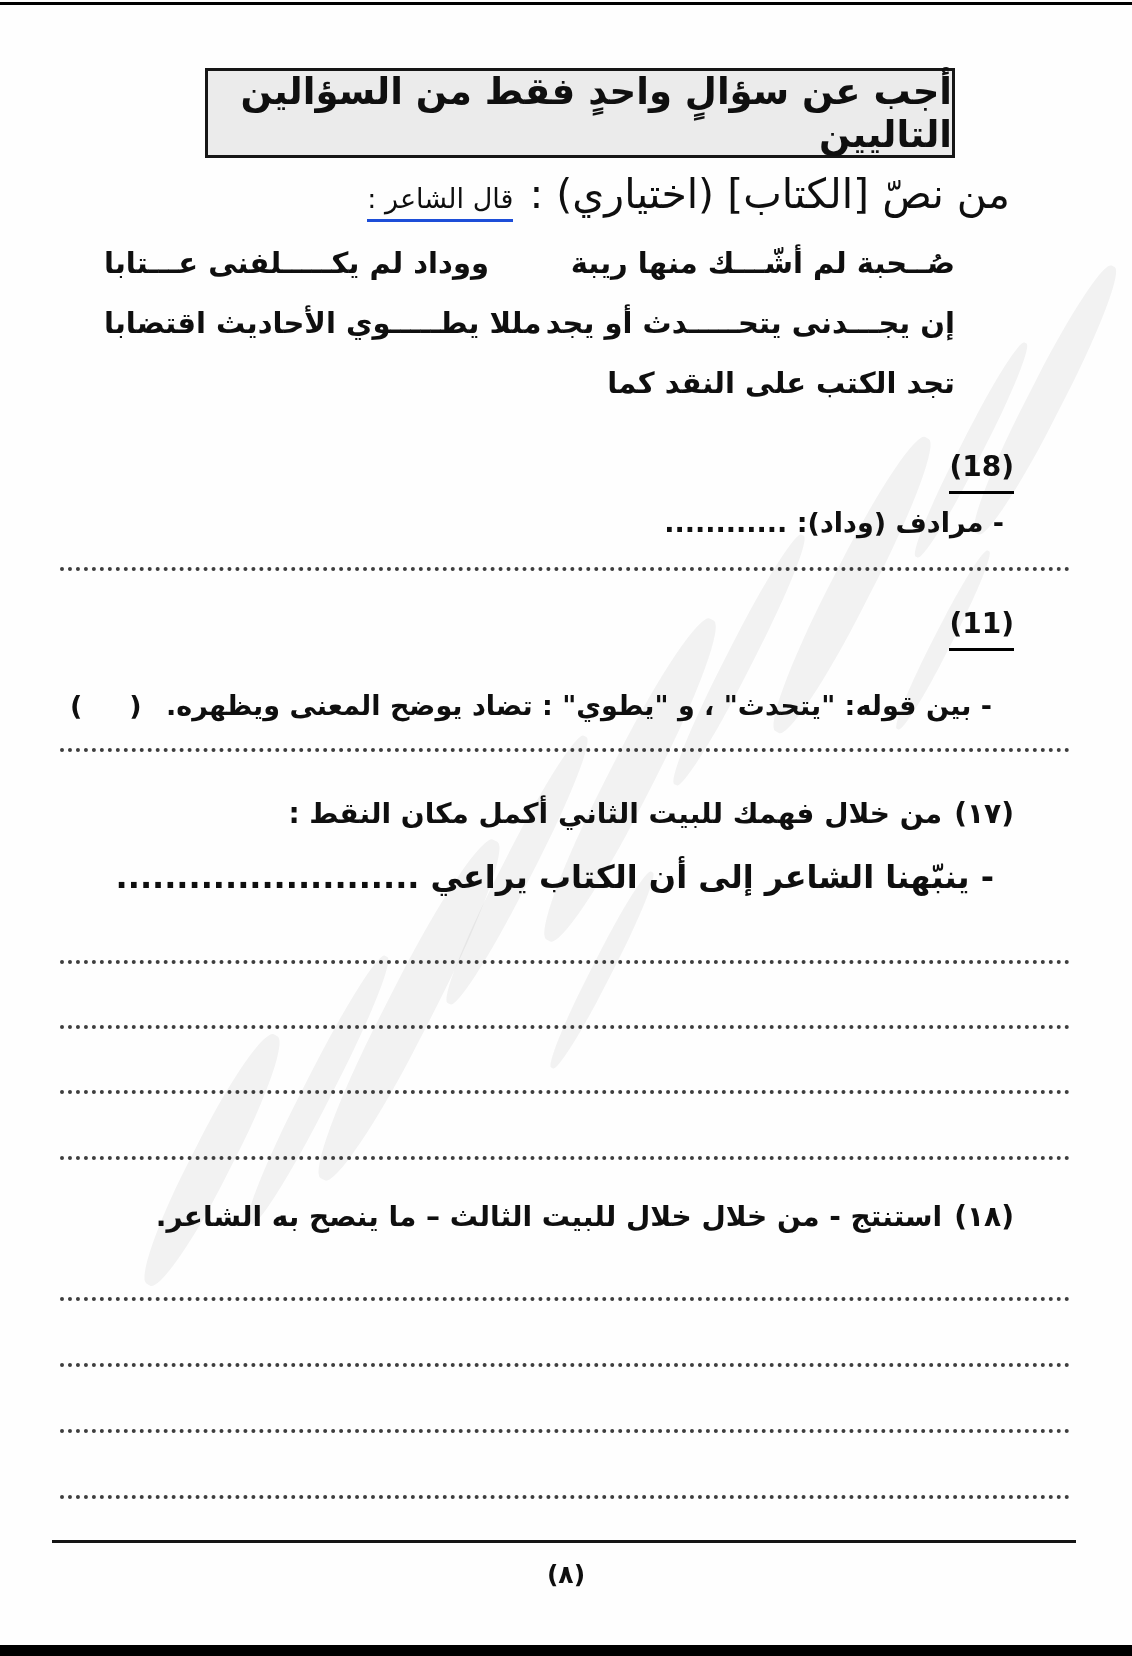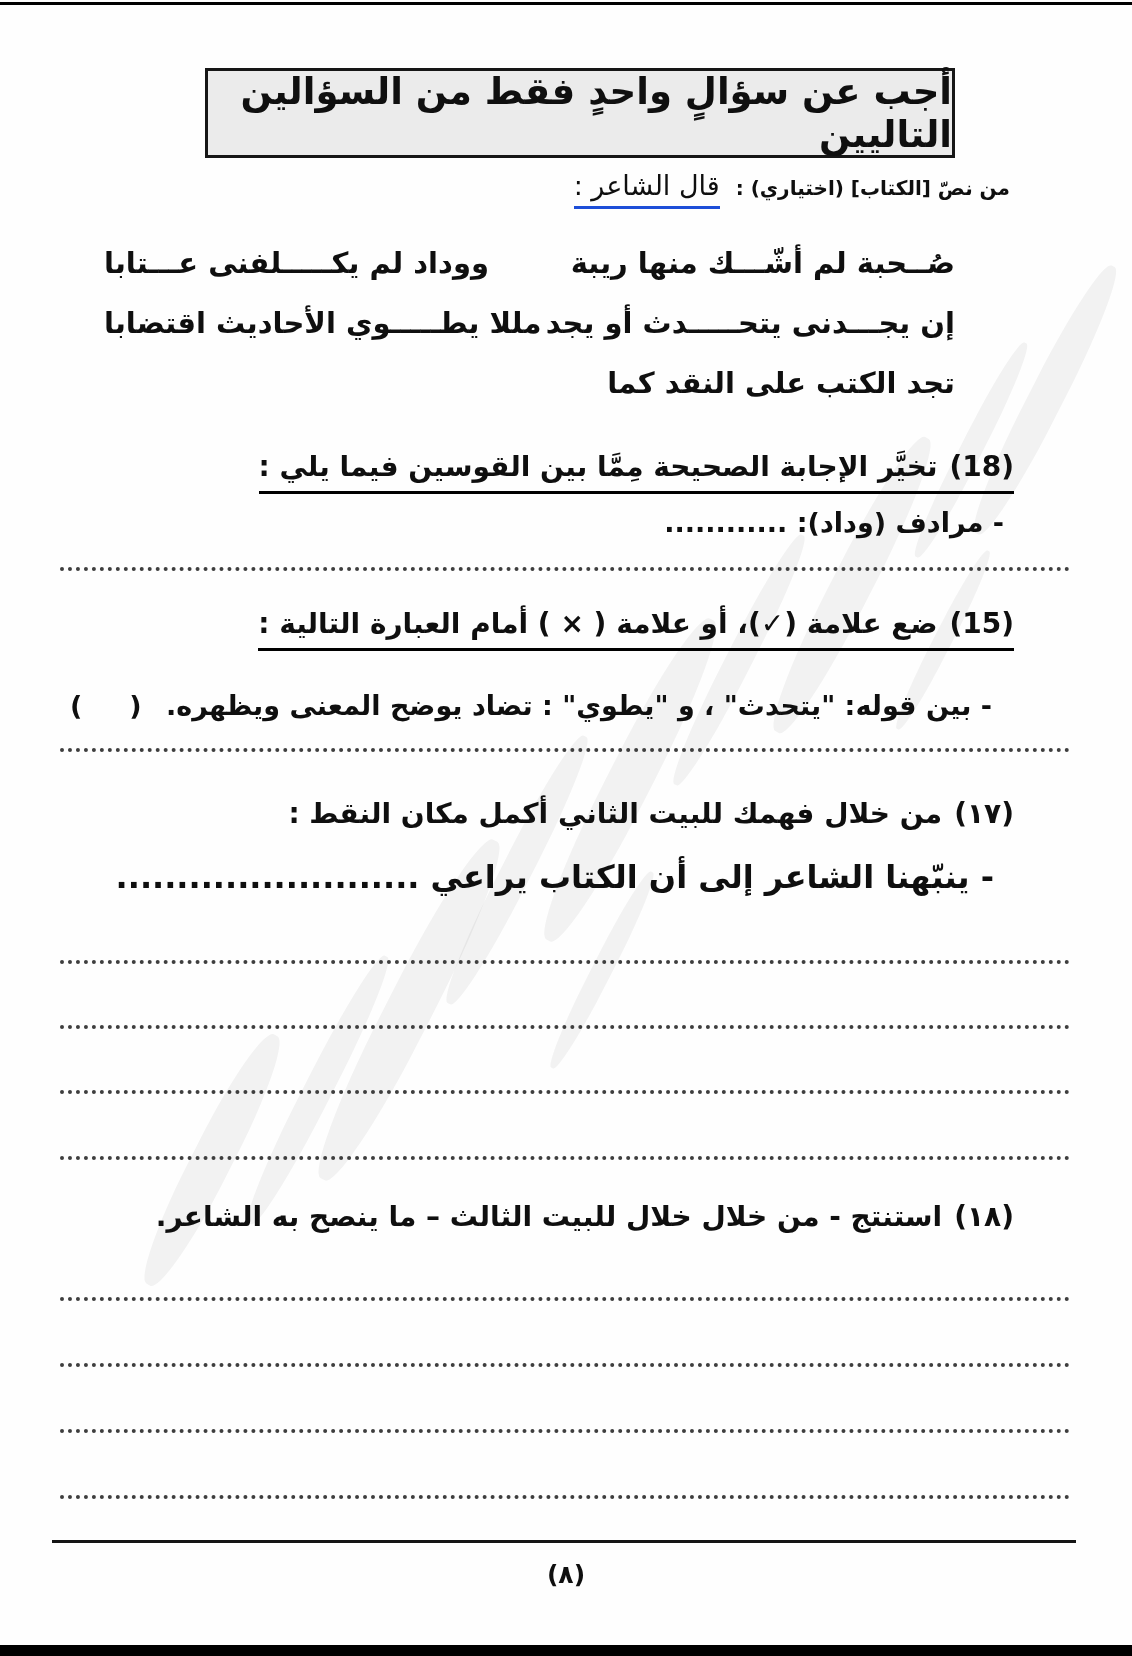--- a/index.html
+++ b/index.html
@@ -20,21 +20,21 @@
   .wm { position:absolute; background:rgba(40,40,40,0.055); border-radius:45%; transform:rotate(27deg); }
 
   .banner {
     position:absolute; top:68px; right:177px; width:744px; height:84px;
     background:#ebebeb; border:3px solid #161616;
     display:flex; align-items:center; justify-content:center;
     font-weight:bold; font-size:37px; z-index:2;
   }
 
   .intro { position:absolute; top:170px; right:122px; display:flex; align-items:baseline; gap:16px; z-index:2; }
-  .intro-source { font-weight:bold; font-size:20px; }
+  .intro-source { font-weight:normal; font-size:41px; }
   .intro-said  { font-size:27px; border-bottom:3px solid #1d4ed8; padding-bottom:5px; }
 
   .poem { position:absolute; top:246px; right:177px; left:104px; z-index:2; }
   .verse { display:flex; justify-content:space-between; font-weight:bold; font-size:29px; height:44px; margin-bottom:16px; white-space:nowrap; }
 
   .q-head { position:absolute; right:118px; display:flex; gap:12px; font-weight:bold; font-size:28px; z-index:2; white-space:nowrap; }
   .q-head.underlined { border-bottom:3px solid #000; padding-bottom:8px; }
 
   .row { position:absolute; display:flex; justify-content:space-between; align-items:baseline; font-weight:bold; font-size:27px; z-index:2; white-space:nowrap; }
   .q15-row { top:507px; right:128px; left:56px; }
@@ -87,32 +87,30 @@
       <span>إن يجـــدنى يتحـــــدث أو يجد</span>
       <span>مللا يطـــــوي الأحاديث اقتضابا</span>
     </div>
     <div class="verse">
       <span>تجد الكتب على النقد كما</span>
     </div>
   </div>
 
   <div class="q-head underlined" style="top:450px;">
     <span>(18)</span>
-    <span>تخيَّر الإجابة الصحيحة مِمَّا بين القوسين فيما يلي :</span>
   </div>
 
   <div class="row q15-row">
     <span>- مرادف (وداد): ............</span>
   </div>
 
   <div class="dots" style="top:567px;"></div>
 
   <div class="q-head underlined" style="top:607px;">
-    <span>(15)</span>
-    <span>ضع علامة (✓)، أو علامة ( × ) أمام العبارة التالية :</span>
+    <span>(11)</span>
   </div>
 
   <div class="row q16-row">
     <span>- بين قوله: "يتحدث" ، و "يطوي" : تضاد يوضح المعنى ويظهره.</span>
     <span>(&nbsp;&nbsp;&nbsp;&nbsp;&nbsp;)</span>
   </div>
 
   <div class="dots" style="top:748px;"></div>
 
   <div class="q-head" style="top:797px;">

